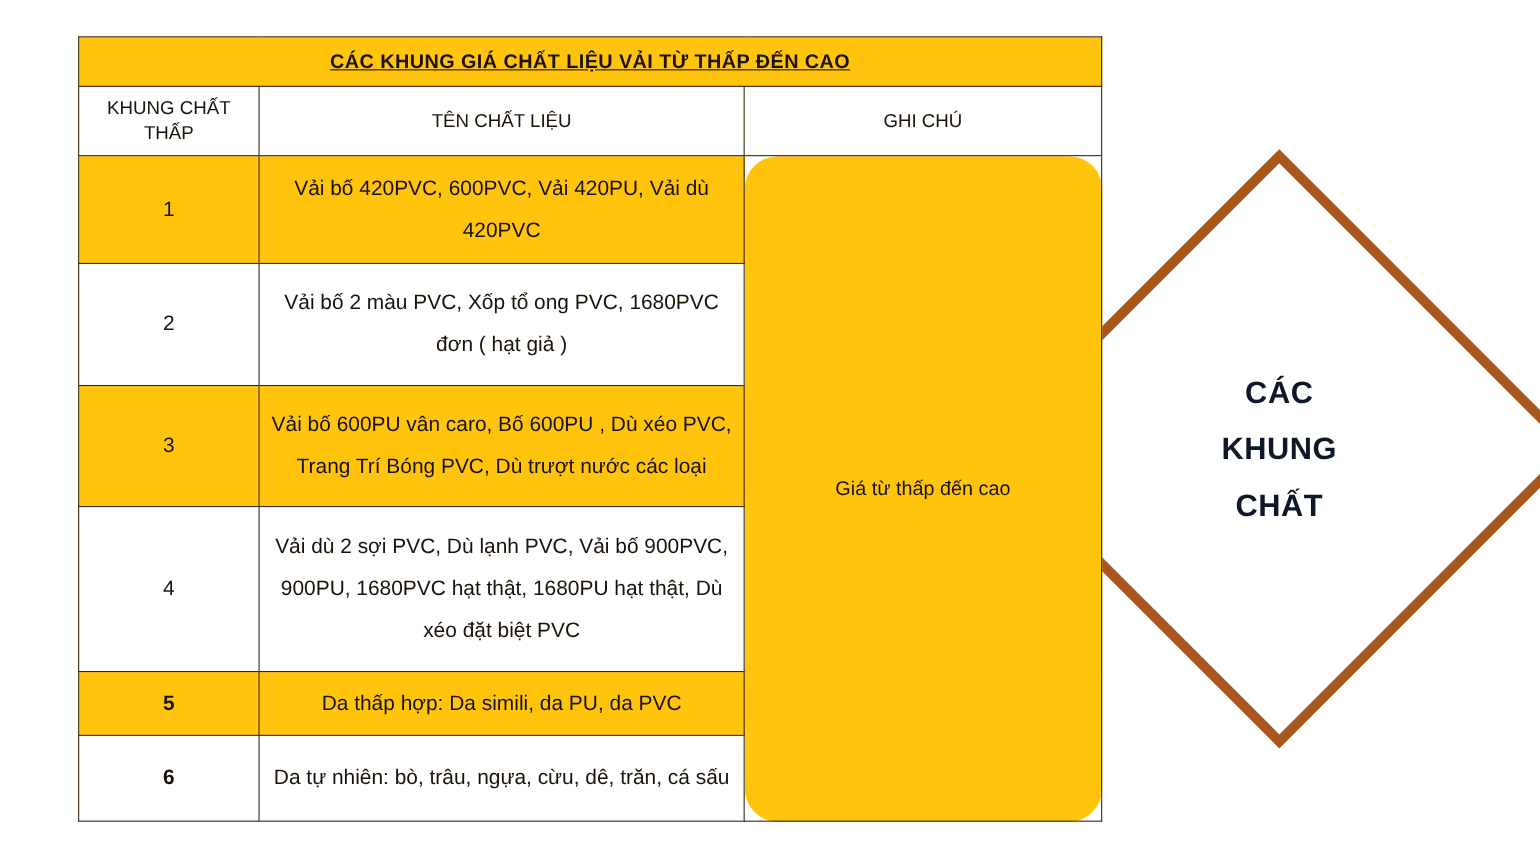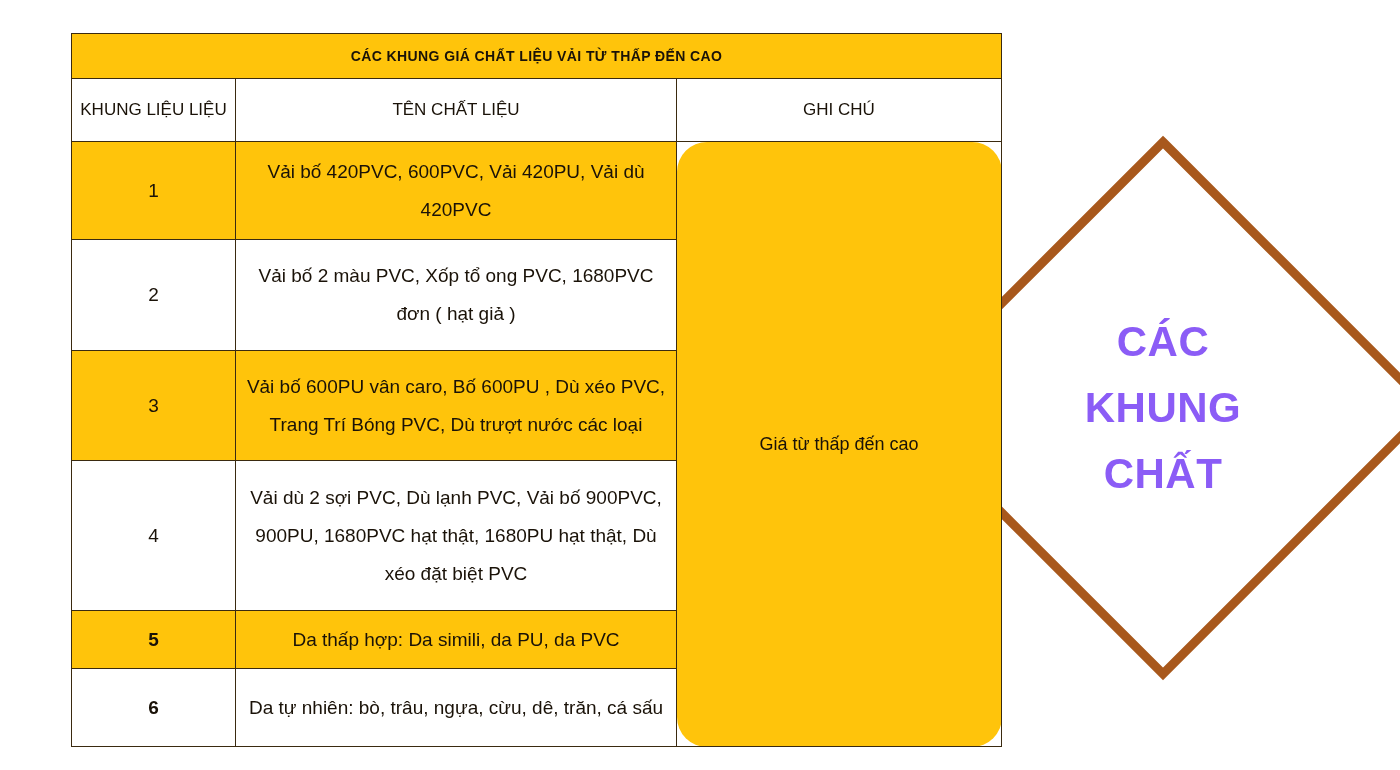--- a/index.html
+++ b/index.html
@@ -43,23 +43,23 @@
     width: 540px;
     height: 540px;
     display: flex;
     flex-direction: column;
     align-items: center;
     justify-content: center;
     gap: 22px;
     pointer-events: none;
   }
   #diamond-text .dline {
-    font-size: 42px;
+    font-size: 28px;
     font-weight: bold;
-    color: #8b5cf6;
+    color: #0f172a;
     letter-spacing: 0.5px;
     line-height: 1.05;
     white-space: nowrap;
     text-align: left;
   }
 
   
   #table-wrap {
     position: absolute;
     left: 71px;
@@ -84,24 +84,25 @@
   }
   .c1 { width: 164px; }
   .c2 { width: 441px; }
   .c3 { width: 325px; }
 
   .yellow { background: #ffc40b; }
   .white  { background: #ffffff; }
 
   .title-cell {
     height: 45px;
-    font-size: 14px;
+    font-size: 18px;
     font-weight: bold;
     letter-spacing: 0.4px;
     color: #171008;
+    text-decoration: underline;
   }
   .head-cell {
     font-size: 17px;
     font-weight: normal;
     height: 63px;
     line-height: 1.3;
     color: #1a1208;
   }
   .num-cell {
     font-size: 19px;
@@ -145,21 +146,21 @@
       <colgroup>
         <col class="c1">
           <col class="c2">
           <col class="c3">
       </colgroup>
       <tbody>
         <tr>
           <td class="yellow title-cell" colspan="3">CÁC KHUNG GIÁ CHẤT LIỆU VẢI TỪ THẤP ĐẾN CAO</td>
         </tr>
         <tr>
-          <td class="white head-cell">KHUNG LIỆU LIỆU</td>
+          <td class="white head-cell">KHUNG CHẤT THẤP</td>
           <td class="white head-cell">TÊN CHẤT LIỆU</td>
           <td class="white head-cell">GHI CHÚ</td>
         </tr>
 
         <tr class="r1">
           <td class="yellow num-cell">1</td>
           <td class="yellow name-cell">Vải bố 420PVC, 600PVC, Vải 420PU, Vải dù 420PVC</td>
           <td class="yellow note-cell" rowspan="6">Giá từ thấp đến cao</td>
         </tr>
 

